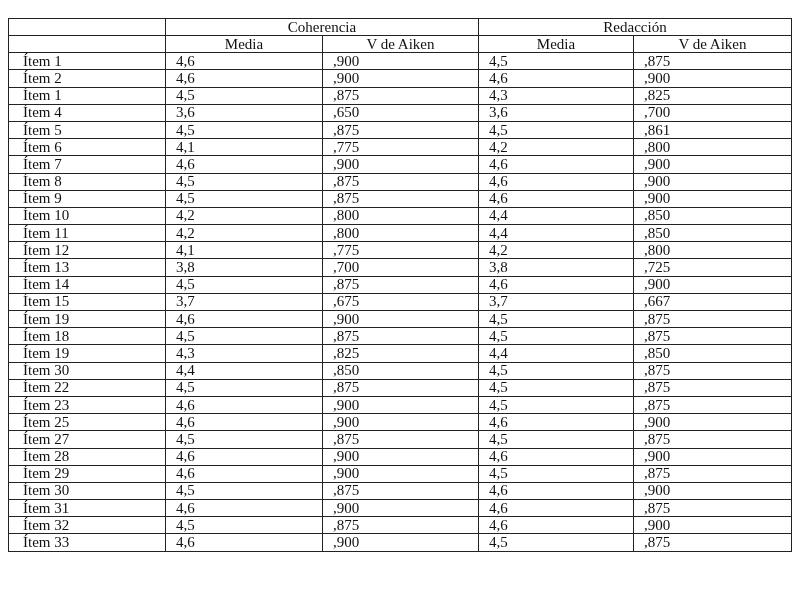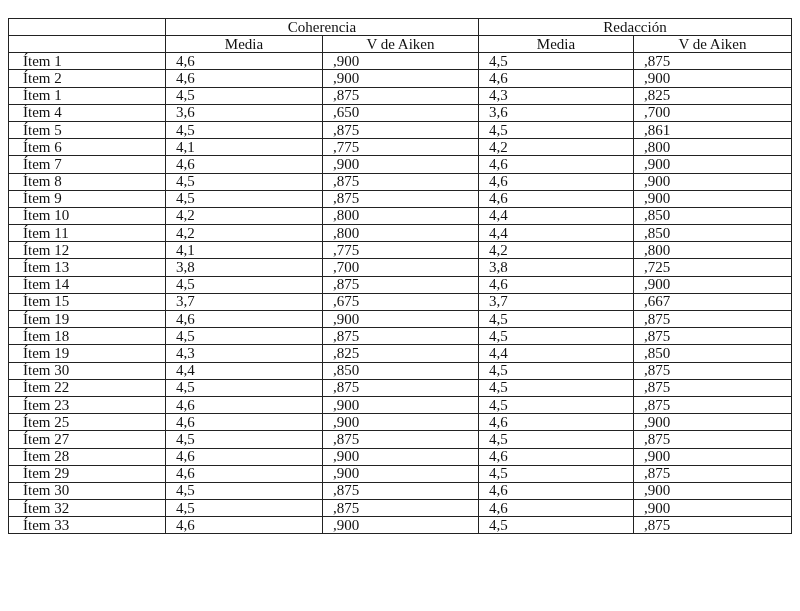--- a/index.html
+++ b/index.html
@@ -236,20 +236,27 @@
         <td>,875</td>
       </tr>
       <tr>
         <td class="lbl">Ítem 30</td>
         <td>4,5</td>
         <td>,875</td>
         <td>4,6</td>
         <td>,900</td>
       </tr>
       <tr>
+        <td class="lbl">Ítem 31</td>
+        <td>4,6</td>
+        <td>,900</td>
+        <td>4,6</td>
+        <td>,875</td>
+      </tr>
+      <tr>
         <td class="lbl">Ítem 32</td>
         <td>4,5</td>
         <td>,875</td>
         <td>4,6</td>
         <td>,900</td>
       </tr>
       <tr>
         <td class="lbl">Ítem 33</td>
         <td>4,6</td>
         <td>,900</td>

